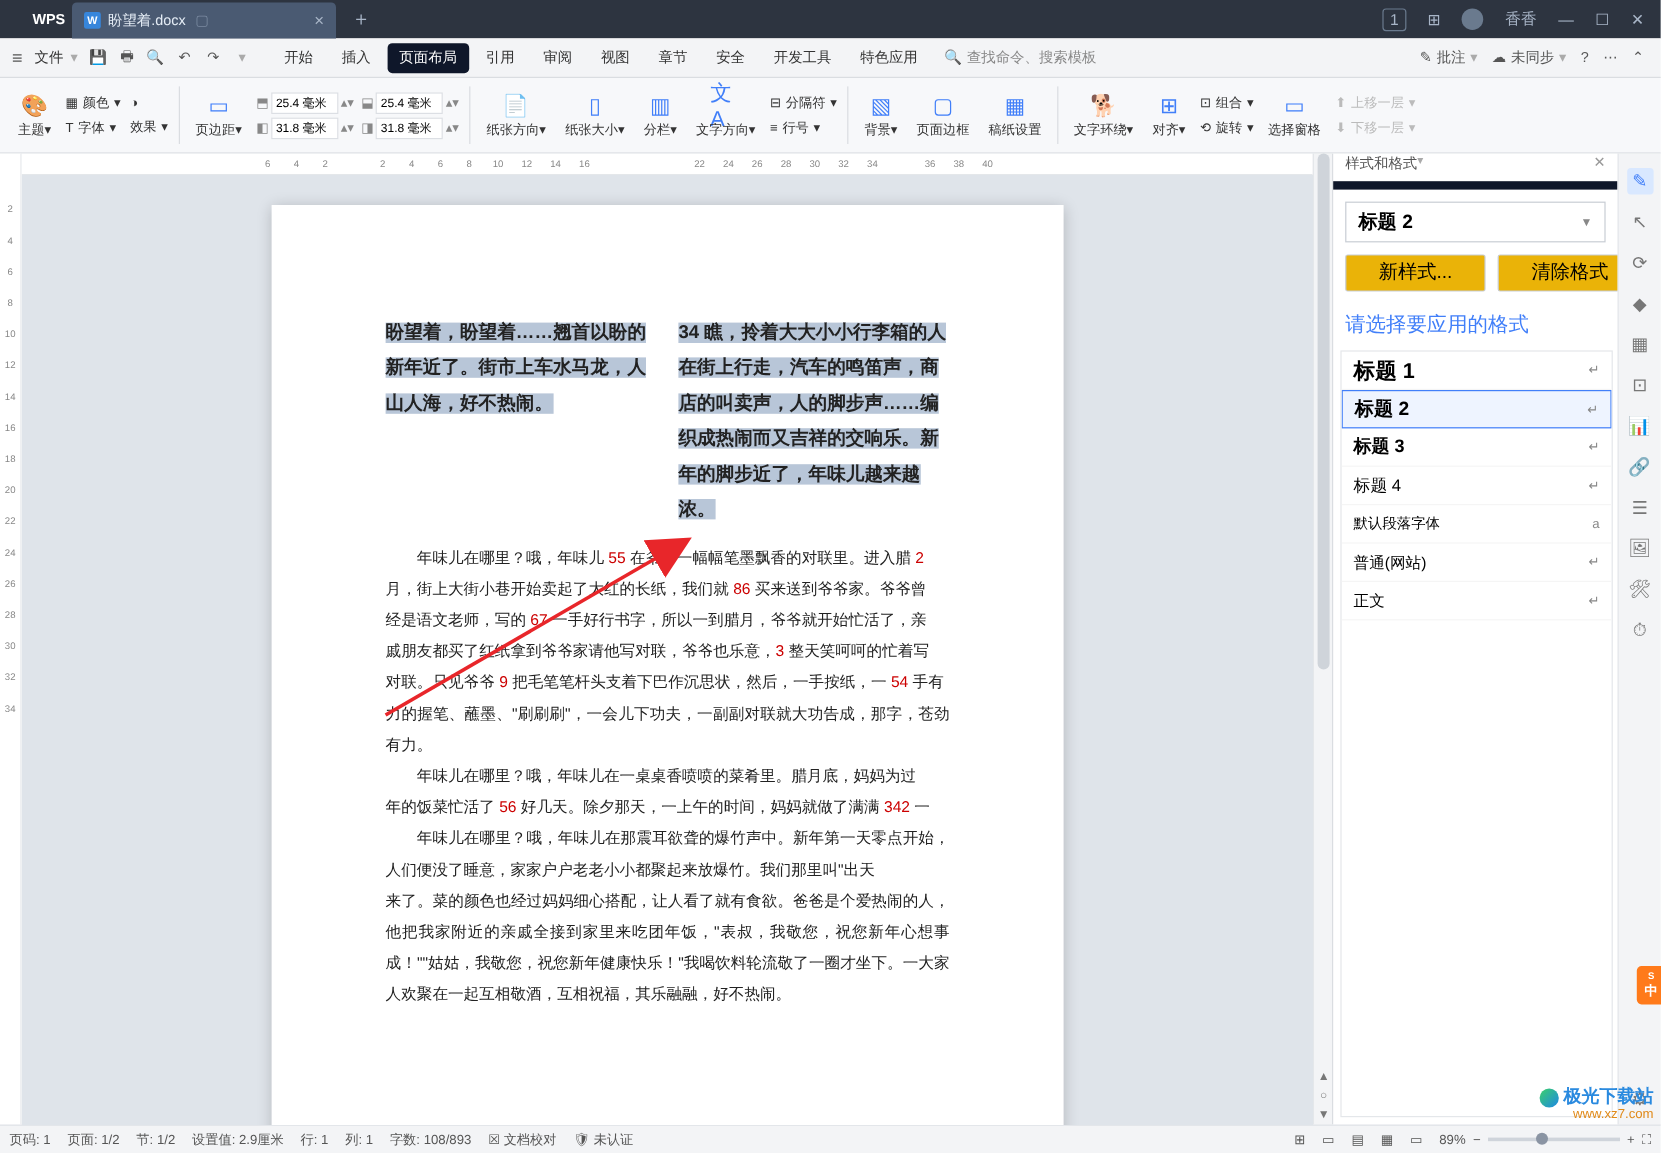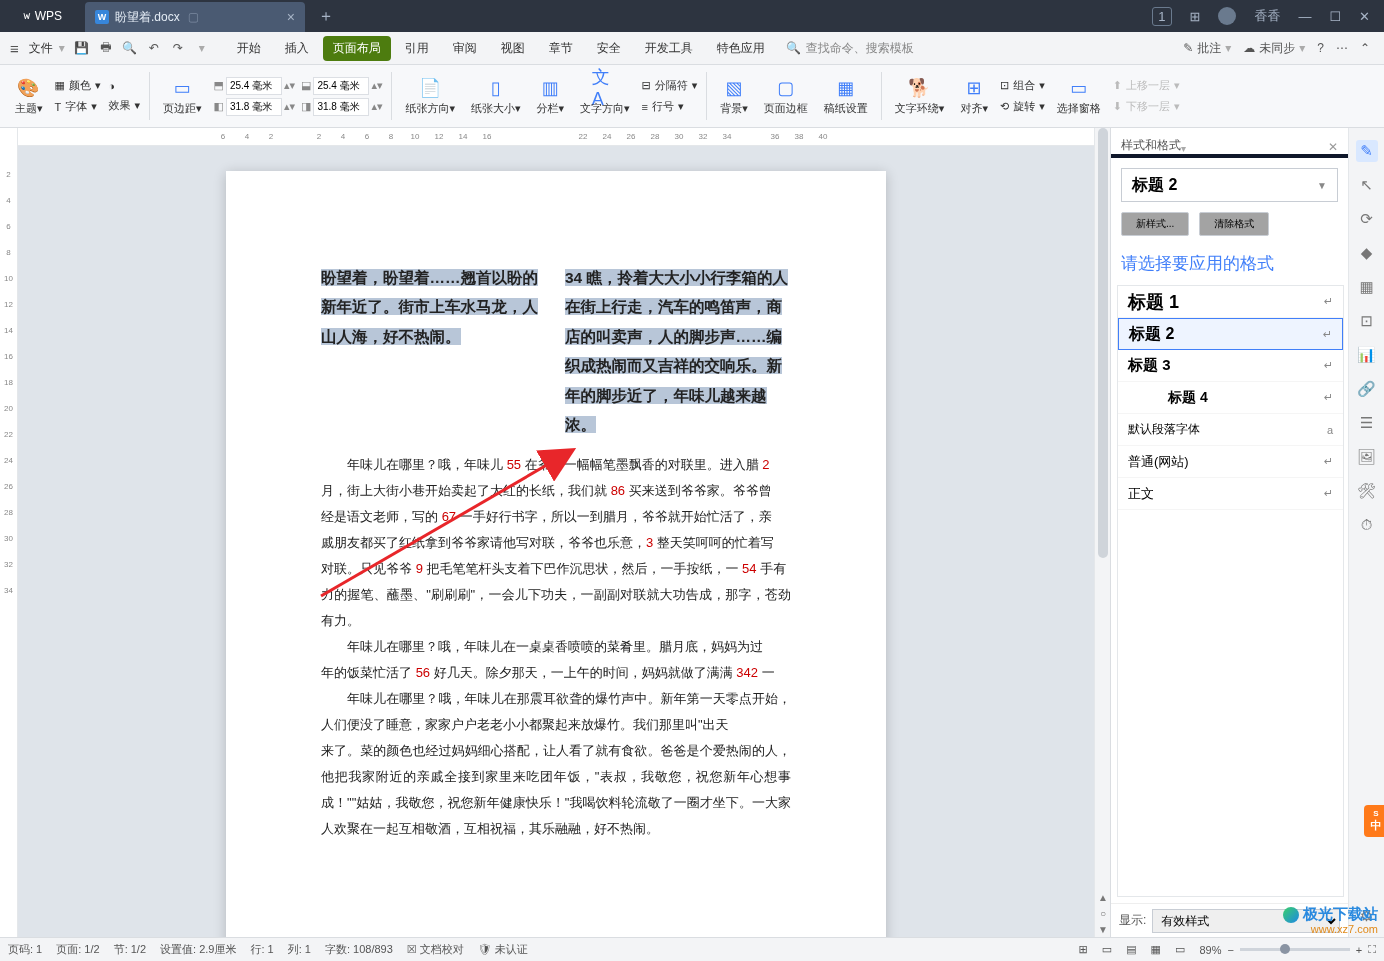--- a/index.html
+++ b/index.html
@@ -1,35 +1,35 @@
 <!DOCTYPE html>
 <html><head>
 <meta charset="utf-8">
 <style>
 *{box-sizing:border-box;margin:0;padding:0;font-family:"Microsoft YaHei",SimSun,sans-serif}
 html,body{width:1384px;height:961px;overflow:hidden;background:#fff}
 .titlebar{height:32px;background:#2d3440;display:flex;align-items:center;color:#c8d0da;font-size:12px}
-.wps-logo{width:85px;height:32px;display:flex;align-items:center;padding:0 23px;color:#fff;font-weight:normal}
+.wps-logo{width:60px;height:32px;display:flex;align-items:center;padding:0 23px;color:#fff;font-weight:bold}
 .tab{height:30px;background:#4a5a72;display:flex;align-items:center;padding:0 10px;margin-top:2px;border-radius:4px 4px 0 0;font-size:12px;color:#e4ecf5;min-width:220px}
 .tab .ticon{width:14px;height:14px;background:#3786db;border-radius:2px;margin-right:6px;display:inline-flex;align-items:center;justify-content:center;color:#fff;font-size:9px;font-weight:bold}
 .tab .tclose{margin-left:auto;font-size:14px;padding-left:10px;color:#a8b5c7}
 .tab .tmon{margin-left:8px;color:#7a8aa0}
 .newtab{width:30px;height:30px;display:flex;align-items:center;justify-content:center;color:#a8b5c7;font-size:16px;margin-left:6px}
 .win-controls{margin-left:auto;display:flex;align-items:center;gap:18px;padding:0 14px}
 .win-controls span{color:#a8b5c7;font-size:13px}
 .avatar{width:18px;height:18px;border-radius:50%;background:#6a7a8e;display:inline-block}
 .badge{background:#2d3440;border:1px solid #6a7a8e;border-radius:3px;padding:1px 5px;font-size:11px;color:#c8d0da}
 .menubar{height:33px;background:#f3f4f6;border-bottom:1px solid #dadde1;display:flex;align-items:center;font-size:12px;color:#333;padding:0 6px}
 .menubar .hamb{font-size:15px;margin:0 4px;color:#555}
 .menubar .file{margin:0 6px}
 .qat{display:flex;align-items:center;gap:2px;margin:0 6px}
 .qat span{width:22px;height:22px;display:inline-flex;align-items:center;justify-content:center;color:#555}
 .tabs{display:flex;gap:4px;margin-left:8px}
 .tabs .rtab{padding:4px 10px;border-radius:4px;cursor:pointer}
-.tabs .rtab.active{background:#4d7c0f;color:#fff}
+.tabs .rtab.active{background:#0f172a;color:#fff}
 .search-area{margin-left:12px;color:#888;display:flex;align-items:center;gap:4px}
 .menu-right{margin-left:auto;display:flex;align-items:center;gap:12px;color:#555;padding-right:8px}
 .menu-right .sync{display:flex;align-items:center;gap:4px}
 .ribbon{height:63px;background:#f7f8fa;border-bottom:1px solid #dadde1;display:flex;align-items:center;padding:0 6px;font-size:11px;color:#333}
 .rgroup{display:flex;flex-direction:column;align-items:center;justify-content:center;height:100%;padding:0 5px;position:relative}
 .rgroup.row{flex-direction:row;gap:8px}
 .divider{width:1px;height:48px;background:#dadde1;margin:0 4px}
 .bigbtn{display:flex;flex-direction:column;align-items:center;gap:2px;padding:0 4px}
 .bigbtn .ico{width:26px;height:22px;display:flex;align-items:center;justify-content:center;font-size:18px;color:#417ff9}
 .margin-grid{display:grid;grid-template-columns:auto auto;gap:3px 6px;font-size:11px;color:#888}
@@ -46,26 +46,26 @@
 .page{width:660px;min-height:900px;background:#fff;box-shadow:0 2px 12px rgba(0,0,0,0.2);padding:92px 95px 60px 95px;position:relative;font-size:14px;line-height:1.9;color:#222}
 .columns{display:flex;gap:18px;margin-bottom:12px}
 .col{flex:1}
 .sel{background:#b8c6d8}
 .bold{font-weight:bold;font-size:15.5px}
 .bodytext{font-size:13px;line-height:2.0;text-align:justify}
 .bodytext .num{color:#c00}
 .arrow{position:absolute;left:85px;top:270px;width:280px;height:160px;pointer-events:none}
 .arrow svg{width:100%;height:100%}
 .panel{width:238px;background:#fff;border-left:1px solid #dadde1;display:flex;flex-direction:column;font-size:12px}
-.panel-hd{height:30px;display:flex;align-items:flex-end;padding:0 10px;color:#555;border-bottom:4px solid #0f172a}
+.panel-hd{height:30px;display:flex;align-items:flex-start;padding:0 10px;color:#555;border-bottom:7px solid #0f172a}
 .panel-hd .x{margin-left:auto;color:#999}
 .style-current{margin:10px;height:34px;border:1px solid #c8cdd4;display:flex;align-items:center;padding:0 10px;font-size:16px;font-weight:bold;font-family:SimSun}
 .style-current .dd{margin-left:auto;font-size:10px;color:#888}
 .style-btns{display:flex;gap:10px;padding:0 10px 10px}
-.style-btns button{flex:0 0 auto;padding:4px 14px;font-size:10px;border:1px solid #c8cdd4;background:#a3a3a3;border-radius:2px}
+.style-btns button{flex:0 0 auto;padding:4px 27px;font-size:16px;border:1px solid #c8cdd4;background:#eab308;border-radius:2px}
 .style-hint{padding:6px 10px;color:#417ff9;font-size:17px}
 .style-list{flex:1;border:1px solid #e4e7ea;margin:4px 4px 6px 6px;overflow:auto}
 .style-item{height:32px;display:flex;align-items:center;padding:0 10px;font-family:SimSun;border-bottom:1px solid #f5f5f5;justify-content:space-between}
 .style-item.sel-style{border:1px solid #417ff9;background:#eef4ff}
 .style-item .mk{font-size:11px;color:#888}
 .panel-ft{height:34px;display:flex;align-items:center;padding:0 8px;gap:6px;border-top:1px solid #eee;font-size:12px;color:#555}
 .panel-ft select{flex:1;height:24px;border:1px solid #c8cdd4;font-size:12px;padding:0 4px}
 .rightrail{width:36px;background:#f3f4f6;border-left:1px solid #e4e7ea;display:flex;flex-direction:column;align-items:center;gap:12px;padding-top:12px;color:#777}
 .rightrail span{width:22px;height:22px;display:flex;align-items:center;justify-content:center;font-size:15px}
 .rightrail .hl{background:#d9e8ff;border-radius:3px;color:#417ff9}
@@ -378,40 +378,36 @@
         </div>
         <div class="style-item sel-style">
           <span style="font-size: 16px; font-weight: bold;">标题 2</span>
           <span class="mk">↵</span>
         </div>
         <div class="style-item">
           <span style="font-size: 15px; font-weight: bold;">标题 3</span>
           <span class="mk">↵</span>
         </div>
         <div class="style-item">
-          <span style="font-size: 14px; font-weight: bold; margin-left: 40px;">标题 4</span>
+          <span style="font-size: 14px; font-weight: normal;">标题 4</span>
           <span class="mk">↵</span>
         </div>
         <div class="style-item">
           <span style="font-size: 12px; font-weight: normal;">默认段落字体</span>
           <span class="mk">a</span>
         </div>
         <div class="style-item">
           <span style="font-size: 13px; font-weight: normal;">普通(网站)</span>
           <span class="mk">↵</span>
         </div>
         <div class="style-item">
           <span style="font-size: 13px; font-weight: normal;">正文</span>
           <span class="mk">↵</span>
         </div>
       </div>
-    <div class="panel-ft">
-      <span>显示:</span>
-      <select><option>有效样式</option></select>
-    </div>
   </div>
 
   <div class="rightrail">
     <span class="hl">✎</span>
     <span>↖</span>
     <span>⟳</span>
     <span>◆</span>
     <span>▦</span>
     <span>⊡</span>
     <span>📊</span>

